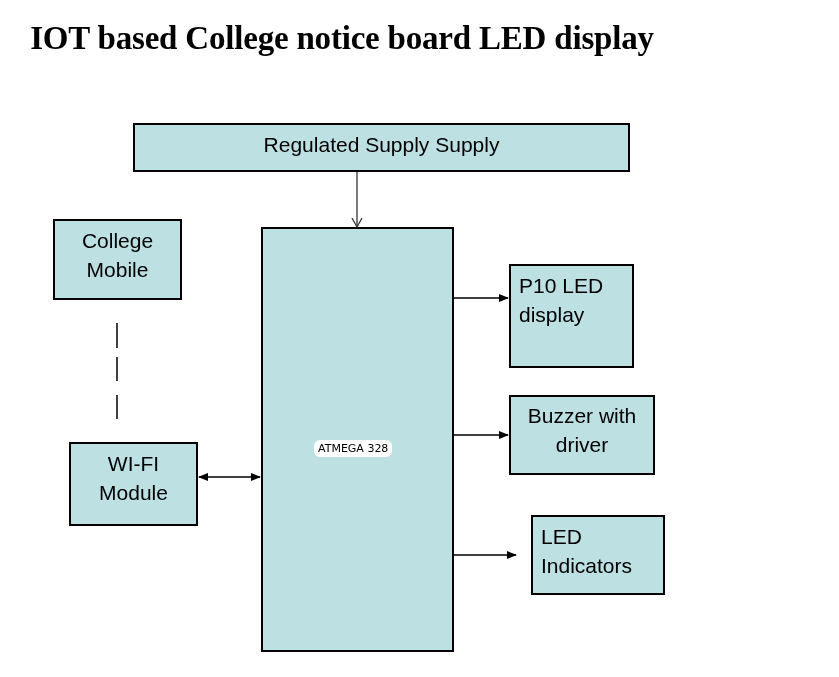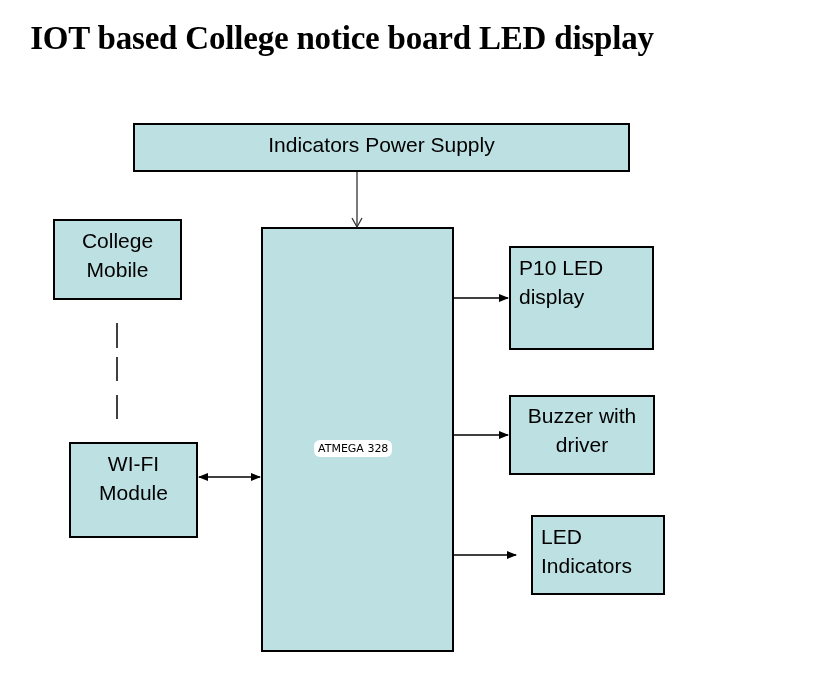--- a/index.html
+++ b/index.html
@@ -18,42 +18,42 @@
       line-height: 29px;
     }
     .block .txt { position: absolute; left: 0; right: 0; white-space: pre-line; }
     .center { text-align: center; }
     .left { text-align: left; }
     #psu { left: 133px; top: 123px; width: 497px; height: 49px; }
     #psu .txt { top: 5px; }
     #mcu { left: 261px; top: 227px; width: 193px; height: 425px; }
     #android { left: 53px; top: 219px; width: 129px; height: 81px; }
     #android .txt { top: 5px; }
-    #wifi { left: 69px; top: 442px; width: 129px; height: 96px; }
+    #wifi { left: 69px; top: 442px; width: 129px; height: 84px; }
     #wifi .txt { top: 5px; }
-    #p10 { left: 509px; top: 246px; width: 145px; height: 104px; }
+    #p10 { left: 509px; top: 264px; width: 125px; height: 104px; }
     #p10 .txt { top: 5px; left: 8px; }
     #buzzer { left: 509px; top: 395px; width: 146px; height: 80px; }
     #buzzer .txt { top: 4px; }
     #leds { left: 531px; top: 515px; width: 134px; height: 80px; }
     #leds .txt { top: 5px; left: 8px; }
     .chip-label {
       position: absolute; left: 314px; top: 440px; padding: 2px 4px;
       background: #ffffff;
       font-family: "DejaVu Sans", sans-serif; font-size: 11px; color: #000; border-radius: 6px;
     }
     svg.connectors { position: absolute; left: 0; top: 0; }
   </style>
 </head>
 <body>
 
 <div class="title">IOT based College notice board LED display</div>
 
 <div class="block" id="psu">
-  <div class="txt center">Indicators Power Supply</div>
+  <div class="txt center">Regulated Supply Supply</div>
 </div>
 
 <div class="block" id="mcu"></div>
 <div class="chip-label">ATMEGA 328</div>
 
 <div class="block" id="android">
   <div class="txt center">College
 Mobile</div>
 </div>
 

